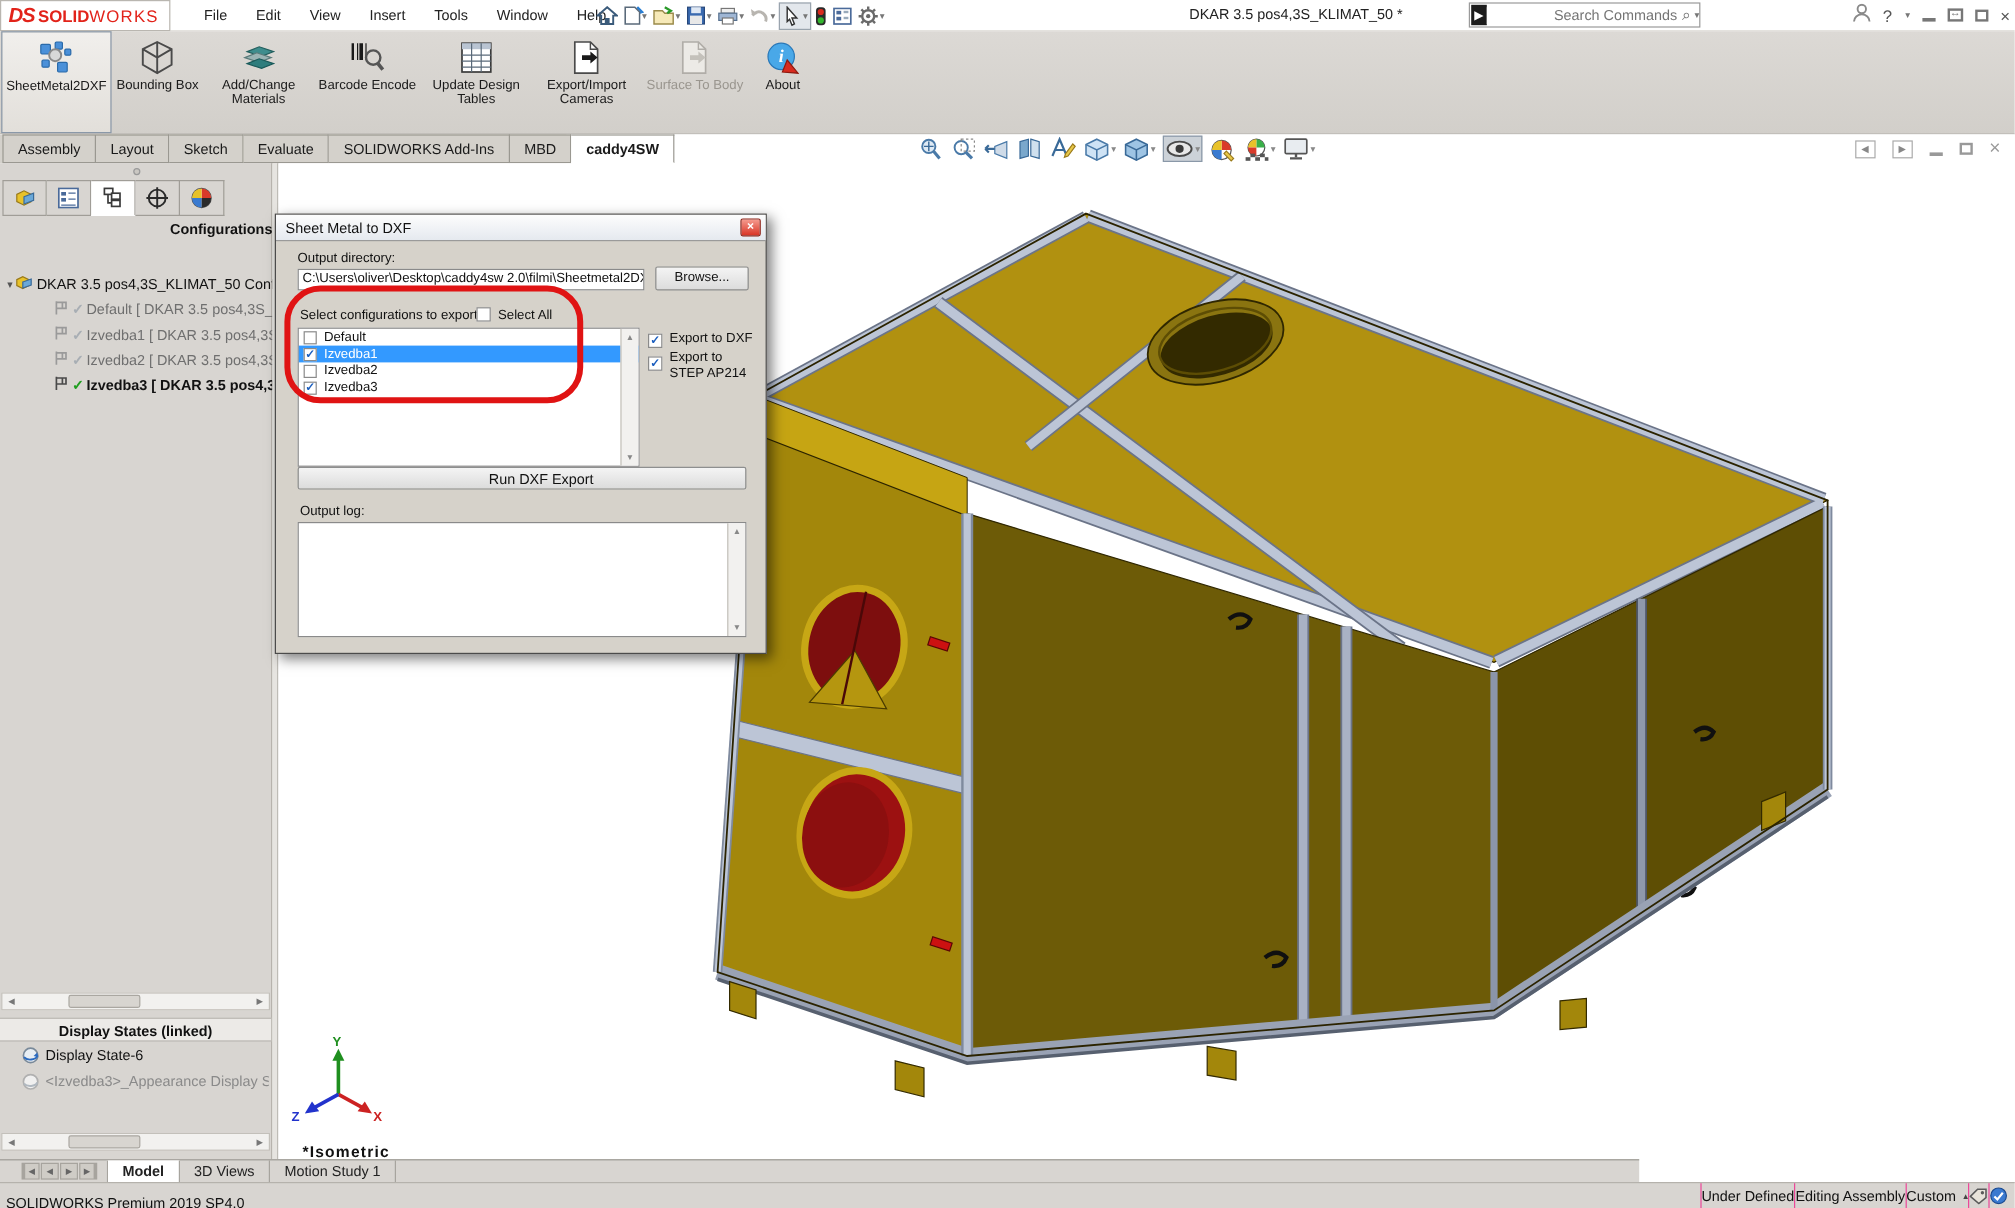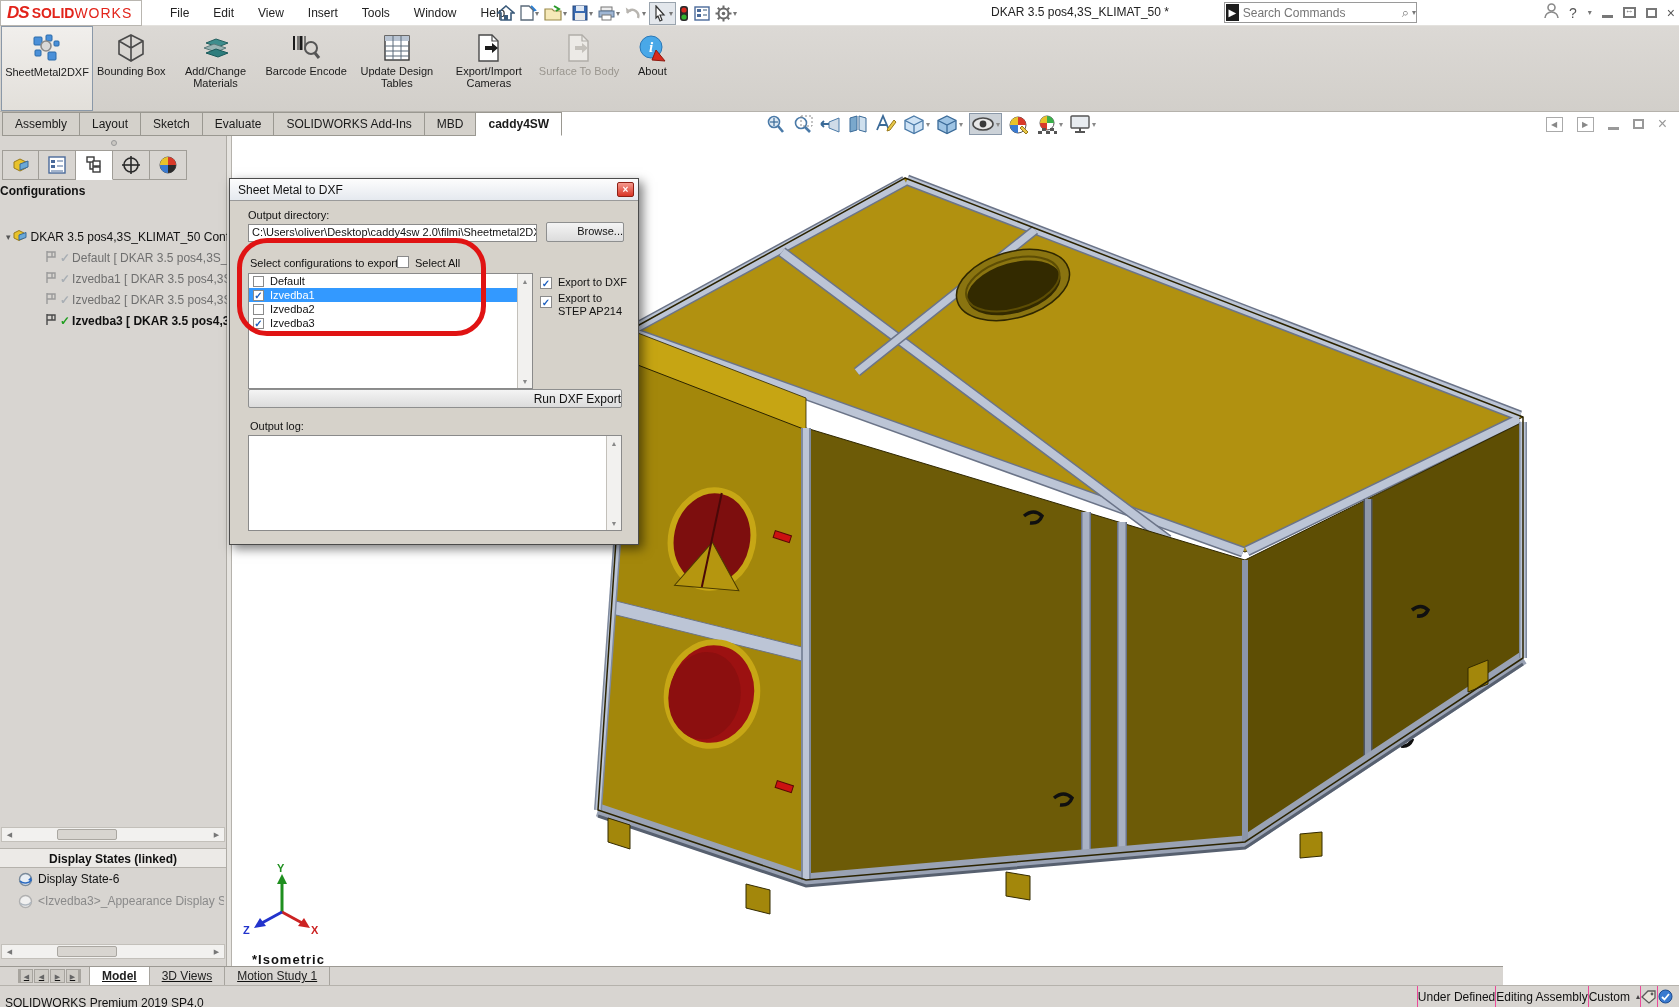--- a/index.html
+++ b/index.html
@@ -16,21 +16,21 @@
   .menu { position:absolute; left:160px; top:0; height:26px; display:flex; align-items:center; gap:4px; }
   .menu-item { padding:4px 10px; font-size:12px; color:#222; }
   .pin-icon { margin-left:4px; }
   .qat { position:absolute; left:495px; top:1px; height:24px; display:flex; align-items:center; gap:1px; }
   .qbtn { display:flex; align-items:center; padding:2px 2px; }
   .qcaret { font-size:8px; color:#777; margin-left:1px; }
   .qbtn.boxed { border:1px solid #9aa4ae; background:#e3e7ec; }
   .doc-title { position:absolute; left:900px; top:5px; width:360px; text-align:center; font-size:12px; color:#222; }
   .searchbox { position:absolute; left:1224px; top:2px; width:193px; height:21px; border:1px solid #9a9a9a; background:#fff; display:flex; align-items:center; }
   .search-flag { width:17px; height:17px; background:#1c1c1c; margin-left:1px; display:flex; align-items:center; justify-content:center; color:#fff; font-size:10px; }
-  .searchbox input { border:none; outline:none; flex:1; font-size:12px; padding:0 4px; color:#888; font-family:"Liberation Sans",sans-serif; }
+  .searchbox input { border:none; outline:none; flex:1; font-size:12px; padding:0 4px; color:#888; font-family:"Liberation Sans",sans-serif;text-align:right; }
   .search-mag { color:#777; font-size:13px; margin-right:2px; }
   .win-icons { position:absolute; right:4px; top:3px; display:flex; align-items:center; gap:10px; color:#555; }
   .glyph-btn { font-size:14px; color:#555; }
   .restore-g { width:11px; height:10px; border:2px solid #777; position:relative; }
   .minimize-g { width:11px; height:3px; background:#777; margin-top:8px; }
   .span-g { width:13px; height:11px; border:2px solid #777; position:relative; }
   .span-g::after { content:"↔"; position:absolute; left:0px; top:-4px; font-size:9px; color:#777; }
 
   
   .ribbon { position:absolute; left:0; top:26px; width:1679px; height:86px; background:linear-gradient(#dcd9d5,#d2cfca); border-bottom:1px solid #b5b2ac; }
@@ -54,21 +54,21 @@
   .docctrls { position:absolute; right:12px; top:3px; display:flex; align-items:center; gap:14px; color:#888; }
   .docctrls .navbox { width:17px; height:15px; border:1px solid #aaa; display:flex; align-items:center; justify-content:center; font-size:8px; color:#888; }
 
   
   .panel { position:absolute; left:0; top:136px; width:227px; height:830px; background:#d8d5d1; border-right:1px solid #aeaba5; }
   .panel-dot { position:absolute; left:111px; top:4px; width:6px; height:6px; border-radius:50%; border:1px solid #999; background:#cac7c2; }
   .ptabs { position:absolute; left:2px; top:14px; height:30px; display:flex; }
   .ptab { width:37px; height:30px; border:1px solid #a09d97; border-left:none; display:flex; align-items:center; justify-content:center; background:#d8d5d1; }
   .ptab:first-child { border-left:1px solid #a09d97; }
   .ptab.active { background:#fff; border-bottom-color:#fff; }
-  .ptitle { position:absolute; left:0; top:48px; width:227px; text-align:left; font-weight:bold; font-size:12px; color:#111; }
+  .ptitle { position:absolute; left:0; top:48px; width:227px; text-align:right; font-weight:bold; font-size:12px; color:#111; }
   .tree { position:absolute; left:0; top:90px; width:227px; }
   .trow { height:21px; display:flex; align-items:center; white-space:nowrap; overflow:hidden; font-size:12px; }
   .trow .tw { width:14px; text-align:center; color:#555; font-size:9px; }
   .trow .chk { width:16px; text-align:center; font-weight:bold; font-size:12px; }
   .chk.gray { color:#a8aeb4; }
   .chk.green { color:#1f9e1f; }
   .tlabel { margin-left:2px; }
   .tlabel.dim { color:#6f6f6f; }
   .hscroll { position:absolute; height:15px; background:#f2f1ef; border:1px solid #c3c0ba; display:flex; align-items:center; }
   .hscroll .ar { width:15px; text-align:center; font-size:7px; color:#777; }
@@ -80,33 +80,33 @@
 
   
   .gfx { position:absolute; left:232px; top:136px; width:1447px; height:830px; background:#fff; }
 
   
   .dlg { position:absolute; left:229px; top:178px; width:410px; height:367px; background:#d6d2ca; border:1px solid #4b4b4b; box-shadow:4px 4px 10px rgba(0,0,0,0.5); z-index:40; }
   .dlg-title { height:22px; background:linear-gradient(#fdfdfd,#e5e9ef); border-bottom:1px solid #9a9a9a; display:flex; align-items:center; padding:0 4px 0 8px; font-size:12px; color:#111; }
   .dlg-close { margin-left:auto; width:17px; height:15px; background:linear-gradient(#f59a8e,#d93526); border:1px solid #8e2015; border-radius:2px; color:#fff; font-size:10px; font-weight:bold; text-align:center; line-height:13px; }
   .dlg label { font-size:11px; }
   .field { position:absolute; background:#fff; border:1px solid #8a8a8a; font-size:11px; padding:1px 3px; white-space:nowrap; overflow:hidden; }
-  .w7btn { position:absolute; background:linear-gradient(#f4f4f4,#dcdcdc); border:1px solid #8e8f8f; border-radius:2px; text-align:right; font-size:11px; padding-top:2px; }
+  .w7btn { position:absolute; background:linear-gradient(#f4f4f4,#dcdcdc); border:1px solid #8e8f8f; border-radius:2px; text-align:center; font-size:11px; padding-top:2px; }
   .cb { display:inline-block; width:12px; height:12px; background:#fff; border:1px solid #8a8a8a; font-size:10px; font-weight:bold; color:#1b5ebe; text-align:center; line-height:11px; vertical-align:-2px; }
   .lst { position:absolute; left:18px; top:94px; width:285px; height:116px; background:#fff; border:1px solid #8a8a8a; }
   .lrow { height:14px; display:flex; align-items:center; gap:6px; padding-left:4px; font-size:11px; }
   .lrow .cb { width:11px; height:11px; line-height:10px; }
   .lrow.sel { background:#3399ff; color:#fff; }
   .vscroll { position:absolute; right:0; top:0; width:15px; height:100%; background:#f2f1ef; border-left:1px solid #c3c0ba; }
   .vscroll .ar { position:absolute; left:0; width:14px; height:14px; text-align:center; font-size:7px; color:#888; padding-top:4px; }
   .redcircle { position:absolute; left:7px; top:59px; width:249px; height:98px; border:5px solid #e01313; border-radius:30px; pointer-events:none; z-index:5; }
   .statusbox { position:absolute; left:18px; top:256px; width:374px; height:96px; background:#fff; border:1px solid #8a8a8a; }
 
   
-  .doctabs { position:absolute; left:0; top:966px; width:1503px; height:19px; background:#d8d5d1; border-top:1px solid #9c9993; display:flex; align-items:stretch;text-decoration:underline; }
+  .doctabs { position:absolute; left:0; top:966px; width:1366px; height:19px; background:#d8d5d1; border-top:1px solid #9c9993; display:flex; align-items:stretch; }
   .navcl { display:flex; align-items:center; gap:1px; margin-left:18px; }
   .navbx { width:15px; height:14px; background:#cfccc6; border:1px solid #a7a49e; font-size:7px; color:#666; text-align:center; line-height:13px; }
   .dtab { padding:2px 12px 0 12px; border-right:1px solid #a7a49e; font-size:12px; color:#222; }
   .dtab.first { border-left:1px solid #a7a49e; margin-left:8px; }
   .dtab.active { background:#fff; font-weight:bold; }
   .statusbar { position:absolute; left:0; top:985px; width:1679px; height:22px; background:#d8d5d1; border-top:1px solid #b5b2ac; display:flex; align-items:center; font-size:12px; }
   .sb-left { margin-left:5px;margin-top:13px; }
   .sb-right { margin-left:auto; display:flex; align-items:center; height:100%; }
   .sb-cell { padding:0 0; border-left:1px solid #ec4899; height:100%; display:flex; align-items:center; gap:6px; }
   .sb-caret { font-size:8px; color:#444; }

